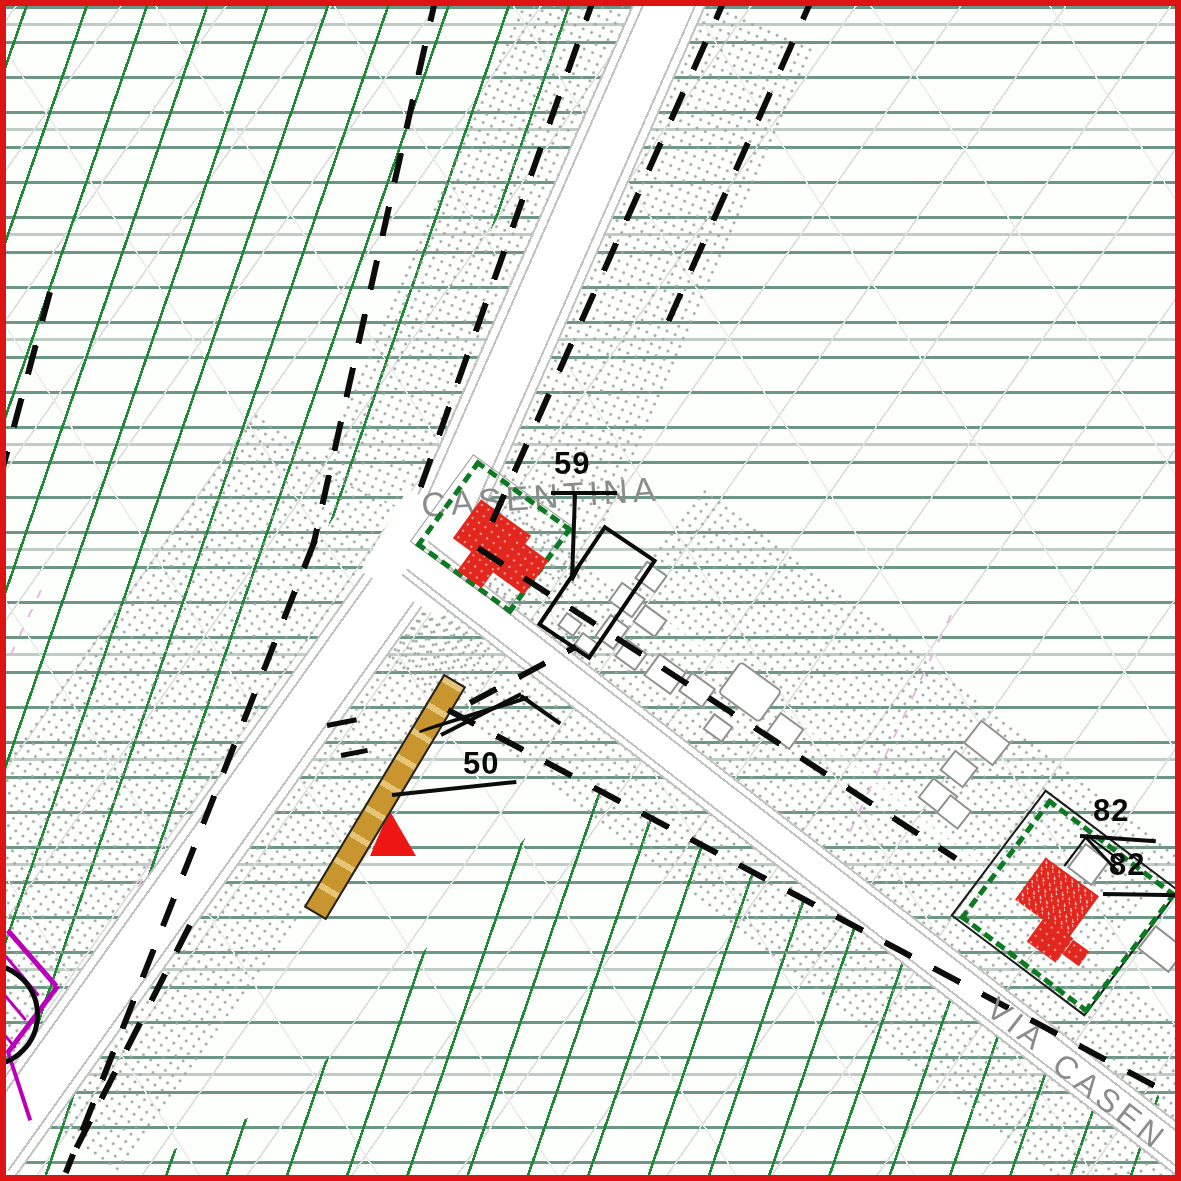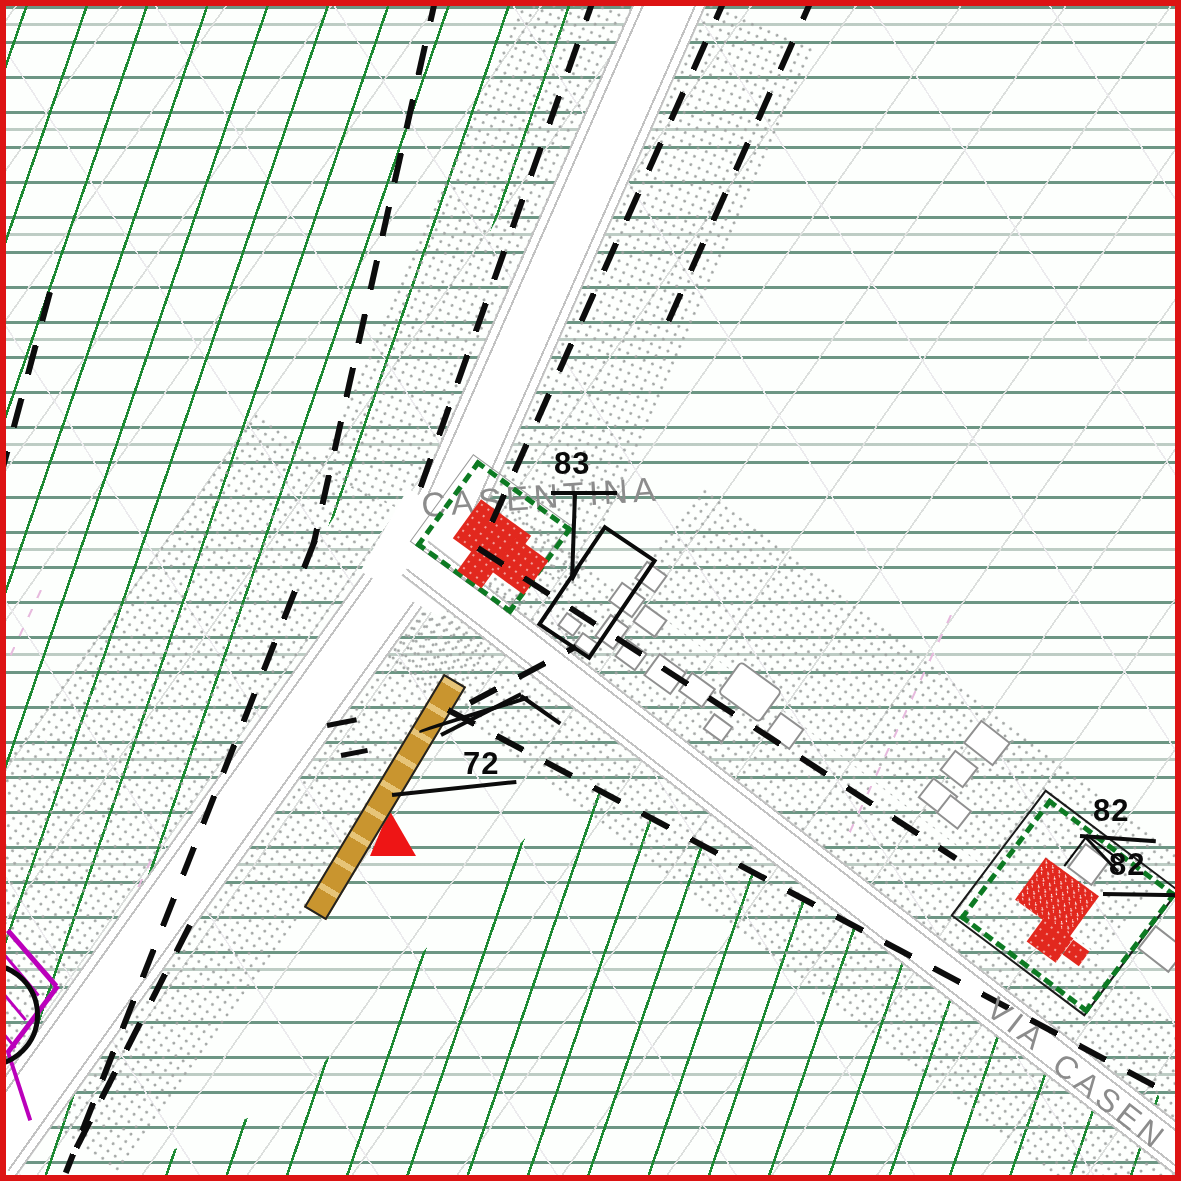--- a/index.html
+++ b/index.html
@@ -141,22 +141,22 @@
 
   <div class="solidline" style="left:551px;top:491px;width:66px;height:3.5px;z-index:8;"></div>
   <div class="solidline" style="left:573px;top:494px;width:3.5px;height:82px;transform:rotate(2deg);transform-origin:50% 0;z-index:8;"></div>
   <div class="solidline" style="left:577px;top:566px;width:3.5px;height:16px;transform:rotate(28deg);transform-origin:50% 0;z-index:8;"></div>
   <div class="solidline" style="left:392px;top:793px;width:125px;height:3.5px;transform:rotate(-6deg);z-index:8;"></div>
   <div class="solidline" style="left:419px;top:729px;width:114px;height:3.5px;transform:rotate(-17deg);border-radius:60% 0 0 0;z-index:8;"></div>
   <div class="solidline" style="left:1080px;top:834px;width:76px;height:3.5px;transform:rotate(4deg);z-index:8;"></div>
   <div class="solidline" style="left:1083px;top:836px;width:3px;height:49px;transform:rotate(-43deg);transform-origin:50% 0;z-index:8;"></div>
   <div class="solidline" style="left:1103px;top:892px;width:80px;height:3.5px;transform:rotate(1deg);z-index:8;"></div>
 
-  <div class="lbl" style="left:554px;top:446px;z-index:8;">83</div>
-  <div class="lbl" style="left:463px;top:746px;z-index:8;">72</div>
+  <div class="lbl" style="left:554px;top:446px;z-index:8;">59</div>
+  <div class="lbl" style="left:463px;top:746px;z-index:8;">50</div>
   <div class="lbl" style="left:1093px;top:793px;z-index:8;">82</div>
   <div class="lbl" style="left:1109px;top:847px;z-index:8;">82</div>
 
   <div class="street" style="left:1002px;top:990px;transform:rotate(38deg);transform-origin:0 0;font-size:32px;z-index:8;">VIA</div>
   <div class="street" style="left:1068px;top:1046px;transform:rotate(38deg);transform-origin:0 0;font-size:32px;z-index:8;">CASEN</div>
 
   <div id="frame"></div>
 </div>
 
 </body></html>

